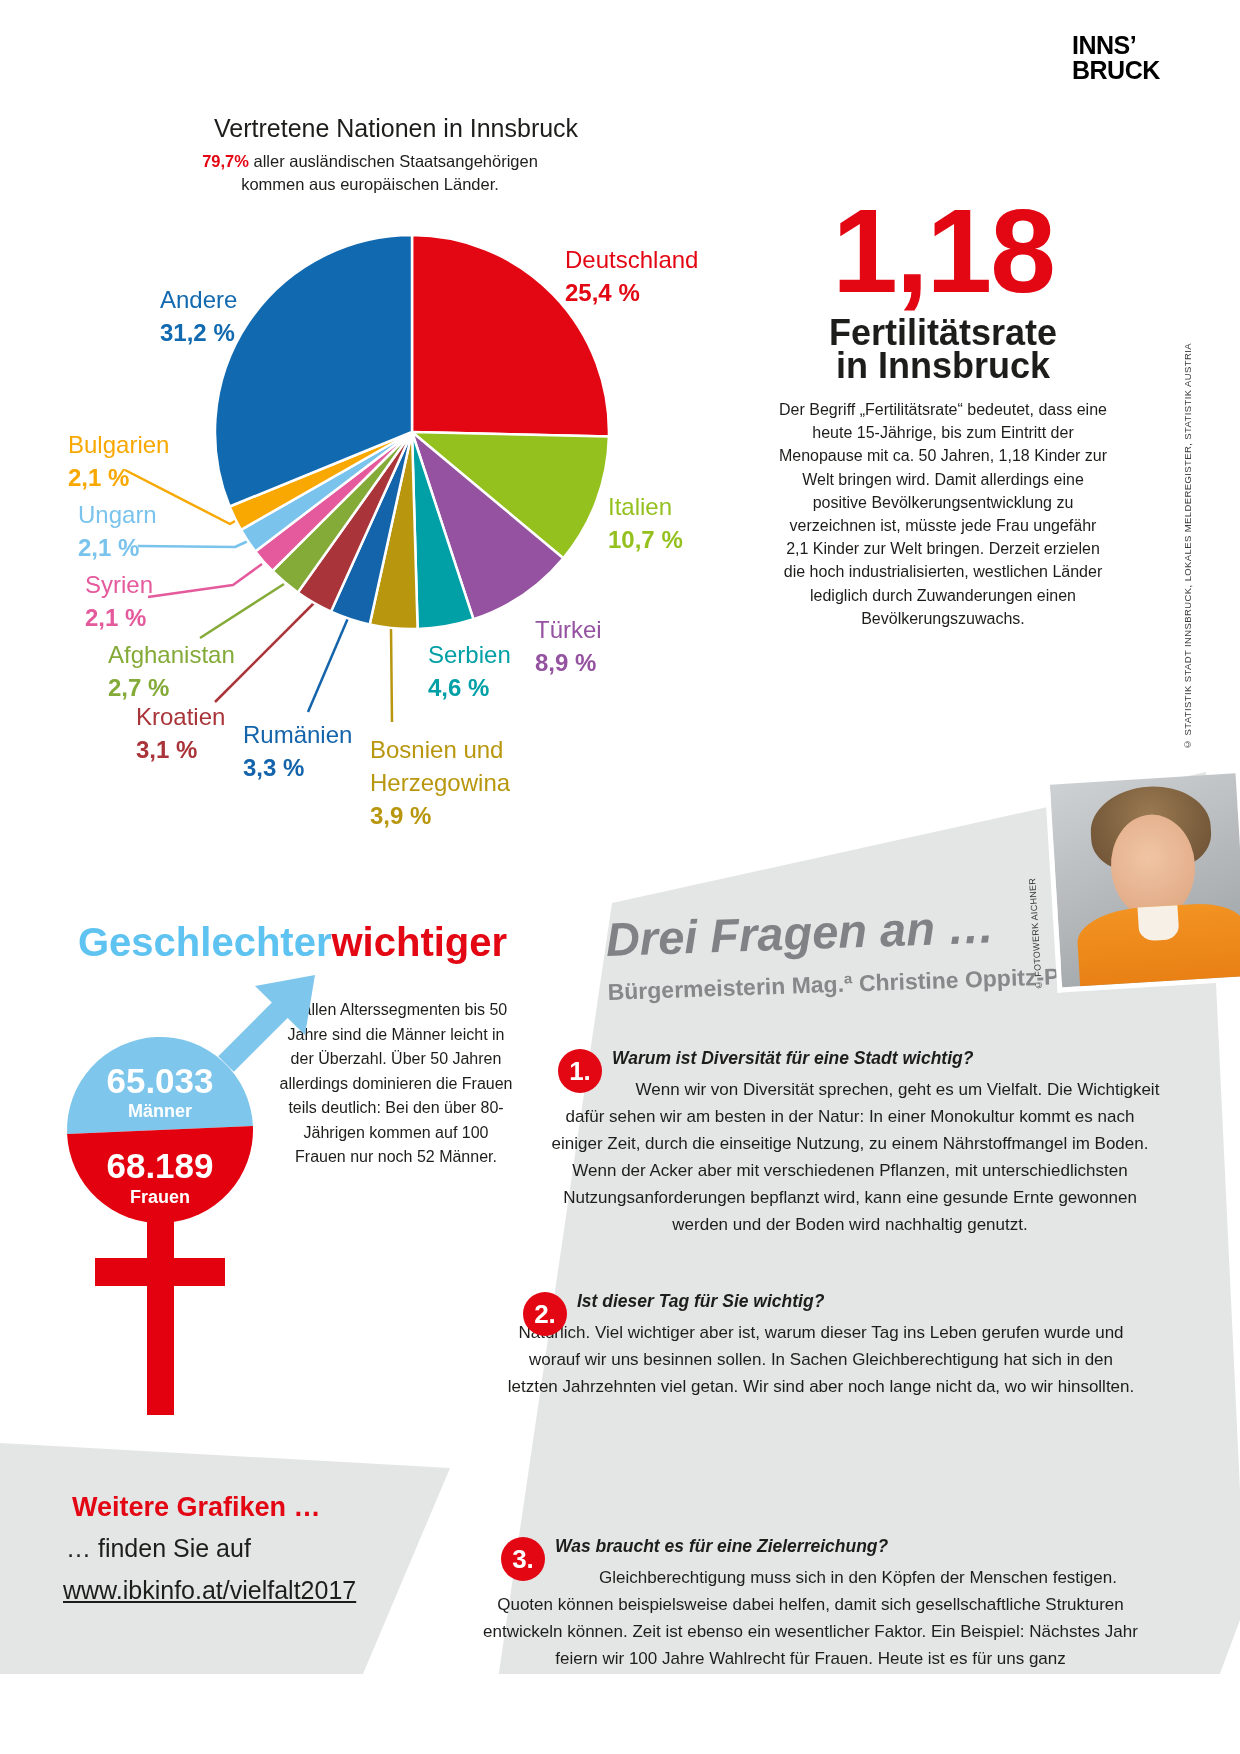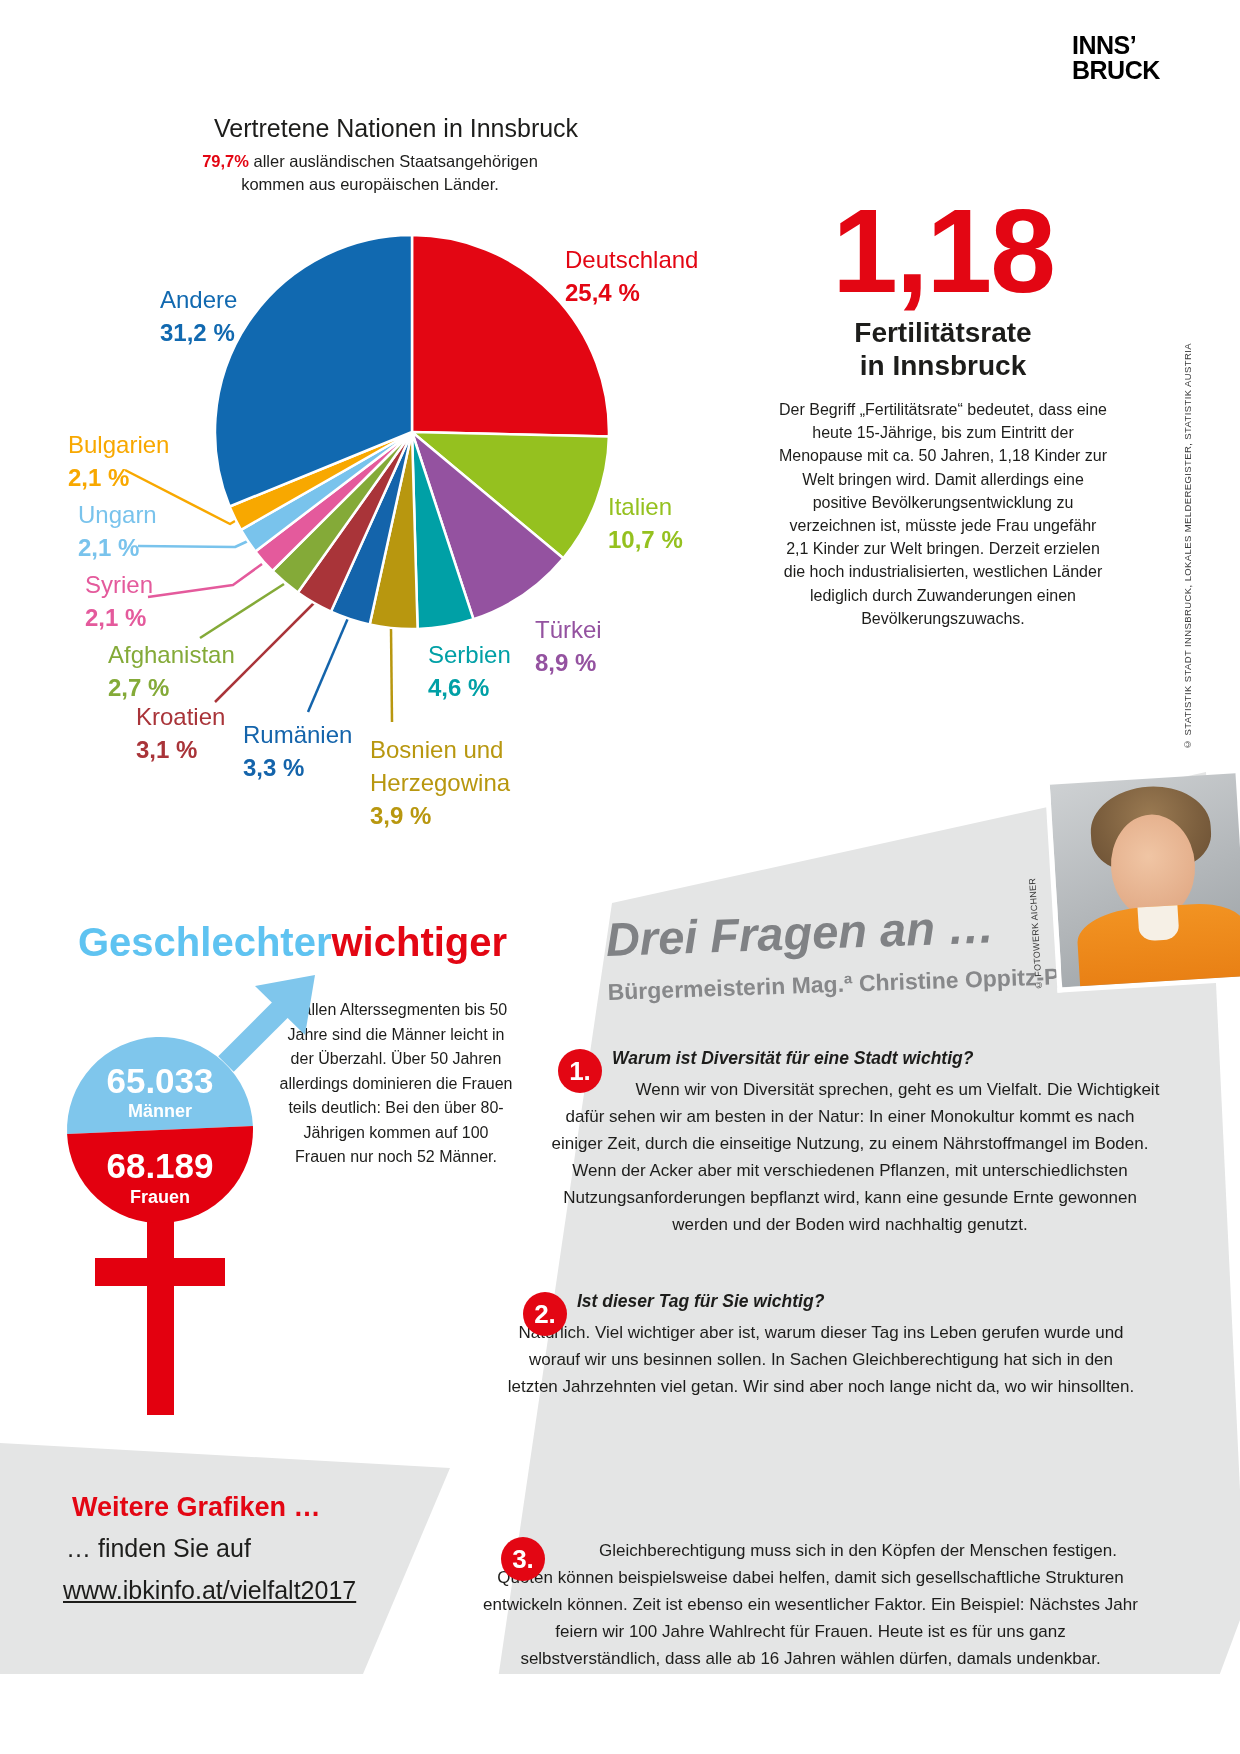--- a/index.html
+++ b/index.html
@@ -15,21 +15,21 @@
   .chart-title{top:114px;left:214px;font-size:25px;font-weight:400;}
   .chart-sub{top:150px;left:200px;width:340px;text-align:center;font-size:16.5px;line-height:23px;}
   .chart-sub .hl{color:#e30613;font-weight:700;}
   .pie-svg{top:200px;left:0;}
   .pie-label{font-size:24px;line-height:33px;font-weight:500;white-space:nowrap;}
   .pie-label .pct{font-weight:700;}
 
   
   .fert{top:192px;left:778px;width:330px;text-align:center;}
   .fert .big{font-size:118px;line-height:118px;font-weight:700;color:#e30613;letter-spacing:-2px;}
-  .fert .ft{font-size:28px;line-height:33px;font-weight:700;margin-top:6px;}
+  .fert .ft{font-size:36px;line-height:33px;font-weight:700;margin-top:6px;}
   .fert .body{margin-top:16px;font-size:16px;line-height:23.2px;}
   .vsource{top:380px;left:1182px;height:370px;font-size:9.5px;letter-spacing:.4px;color:#3a3a3a;
            writing-mode:vertical-rl;transform:rotate(180deg);white-space:nowrap;}
 
   
   .gender-head{top:920px;left:78px;font-size:40px;font-weight:700;white-space:nowrap;}
   .gender-head .b{color:#5fc3f1;}
   .gender-head .r{color:#e30613;}
   .gender-body{top:998px;left:276px;width:240px;text-align:center;font-size:16px;line-height:24.5px;}
 
@@ -227,20 +227,23 @@
   <div class="abs qa" style="top:1288px;left:505px;width:632px">
     <div class="qnum">2.</div>
     <div class="qtext">
         <span>Ist dieser Tag für Sie wichtig?</span>
     </div>
     <p class="answer"><span>Natürlich. Viel wichtiger aber ist, warum dieser Tag ins Leben gerufen wurde und worauf wir uns besinnen sollen. In Sachen Gleichberechtigung hat sich in den letzten Jahrzehnten viel getan. Wir sind aber noch lange nicht da, wo wir hinsollten.</span></p>
   </div>
 
   <div class="abs qa indent" style="top:1533px;left:483px;width:655px">
     <div class="qnum">3.</div>
+    <div class="qtext">
+      <span>Was braucht es für eine Zielerreichung?</span>
+    </div>
     <p class="answer"><span class="spacer"></span><span>Gleichberechtigung muss sich in den Köpfen der Menschen festigen. Quoten können beispielsweise dabei helfen, damit sich gesellschaftliche Strukturen entwickeln können. Zeit ist ebenso ein wesentlicher Faktor. Ein Beispiel: Nächstes Jahr feiern wir 100 Jahre Wahlrecht für Frauen. Heute ist es für uns ganz selbstverständlich, dass alle ab 16 Jahren wählen dürfen, damals undenkbar.</span></p>
   </div>
 
   <div class="abs more-title">Weitere Grafiken …</div>
   <div class="abs more-l1">… finden Sie auf</div>
   <a class="abs more-link" href="#">www.ibkinfo.at/vielfalt2017</a>
 
   <div class="abs footer-mag">INNSBRUCK INFORMIERT</div>
   <div class="abs footer-slash"></div>
   <div class="abs footer-page">7</div>

